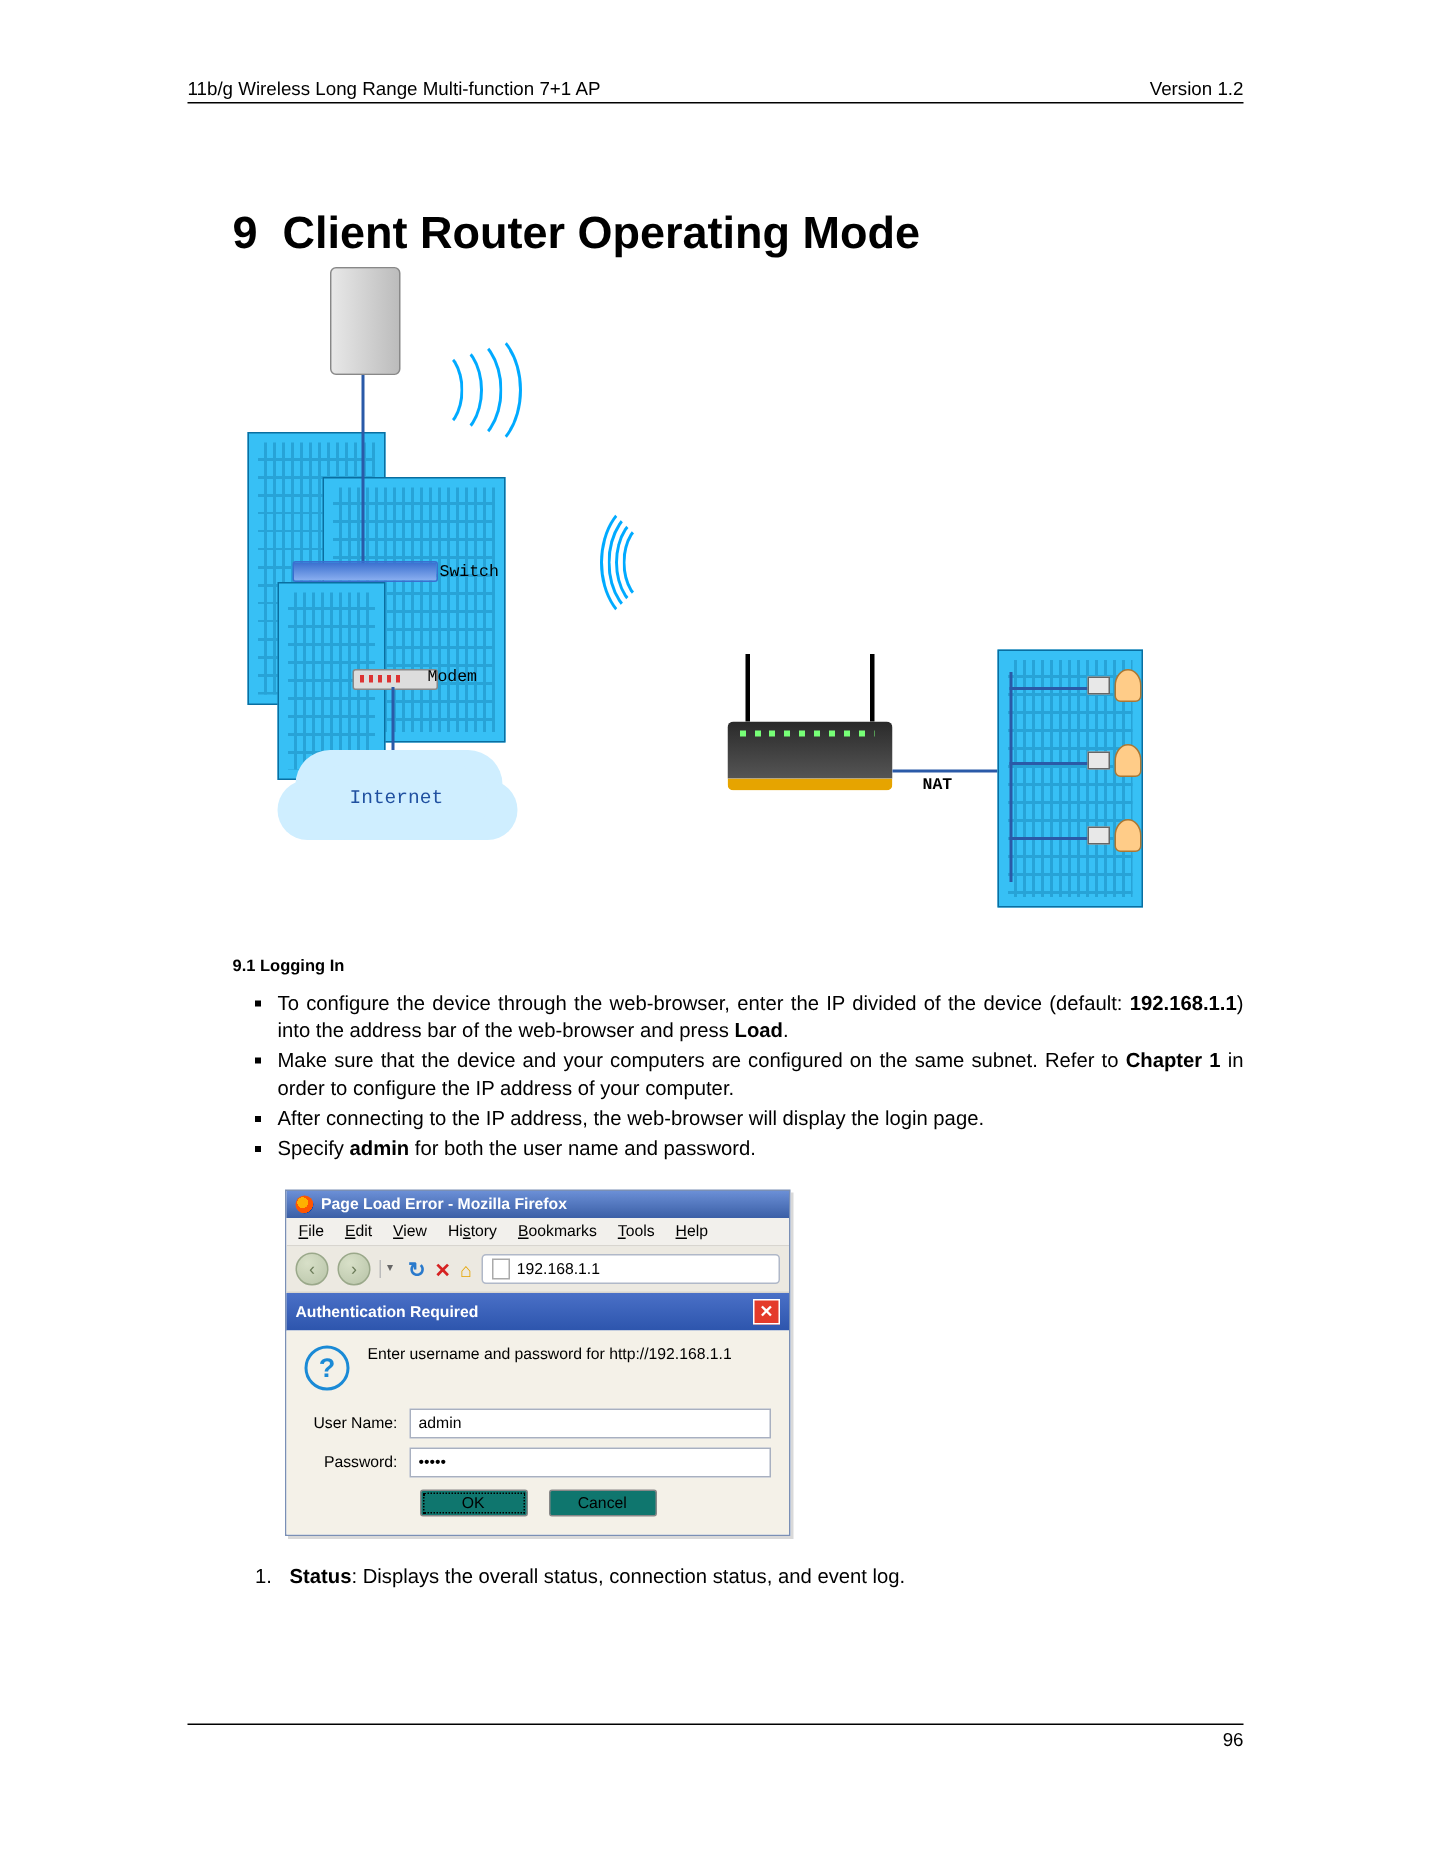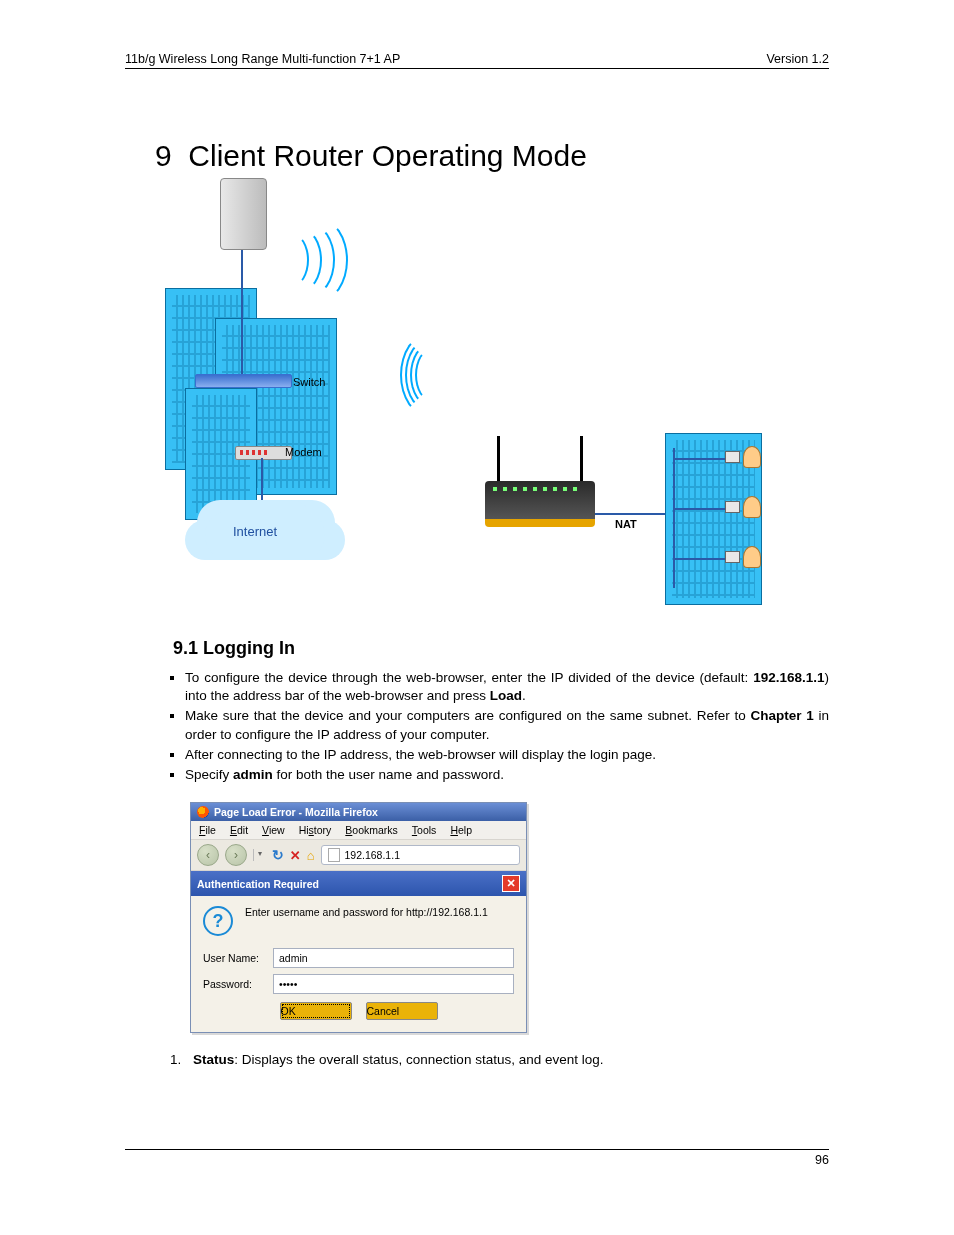--- a/index.html
+++ b/index.html
@@ -19,21 +19,21 @@
   }
   .header-row {
     display: flex;
     justify-content: space-between;
     font-size: 12.5px;
     border-bottom: 1px solid #000;
     padding-bottom: 2px;
   }
   h1.chapter {
     font-size: 30px;
-    font-weight: normal;
+    font-weight: bold;
     margin: 70px 0 0 30px;
   }
   .diagram {
     margin: 5px 0 0 40px;
     position: relative;
     width: 640px;
     height: 430px;
   }
   
   .bldg {
@@ -45,21 +45,21 @@
     position: absolute;
     inset: 6px;
     background:
       repeating-linear-gradient(to right, transparent 0 4px, #0a6ea0 4px 6px),
       repeating-linear-gradient(to bottom, transparent 0 10px, #0a6ea0 10px 12px);
     opacity: .35;
   }
   .lbl {
     position: absolute;
     font-size: 11px;
-    font-family: Liberation Sans, sans-serif;
+    font-family: Liberation Mono, monospace;
   }
   .device-box {
     position: absolute;
     background: #ddd;
     border: 1px solid #888;
     border-radius: 2px;
   }
   .cloud {
     position: absolute;
     width: 120px; height: 50px;
@@ -109,23 +109,23 @@
     width: 13px; height: 10px;
     background: #e8e8e8;
     border: 1px solid #666;
   }
   .line {
     position: absolute;
     background: #2a5aa8;
   }
 
   h2.subheading {
-    font-size: 18px;
-    font-weight: bold;
-    margin: 30px 0 10px 48px;
+    font-size: 11px;
+    font-weight: bold;
+    margin: 30px 0 10px 30px;
   }
   ul.bullets {
     margin: 0 0 0 30px;
     padding-left: 30px;
     font-size: 13.5px;
     line-height: 1.35;
     text-align: justify;
   }
   ul.bullets li { list-style-type: square; margin-bottom: 2px; }
   ol.nums {
@@ -248,41 +248,42 @@
     display: flex;
     align-items: center;
     justify-content: center;
   }
   .auth-row {
     display: flex;
     align-items: center;
     margin-bottom: 6px;
     gap: 8px;
   }
-  .auth-row label { width: 62px; }
+  .auth-row label { width: 62px; text-align: right; }
   .auth-row .field {
     flex: 1;
     border: 1px solid #a8b0c0;
     background: #fff;
     padding: 2px 5px;
     font-size: 10.5px;
     height: 14px;
     line-height: 14px;
   }
   .auth-btns {
     display: flex;
     justify-content: center;
     gap: 14px;
     margin-top: 8px;
   }
   .auth-btns .btn {
     border: 1px solid #888;
-    background: #eab308;
+    background: #0f766e;
     padding: 2px 0;
     width: 70px;
+    text-align: center;
     font-size: 10.5px;
     border-radius: 2px;
   }
   .auth-btns .btn.focus { outline: 1px dotted #000; outline-offset: -3px; }
 
   .footer-row {
     position: absolute;
     bottom: 68px;
     left: 125px;
     right: 125px;

